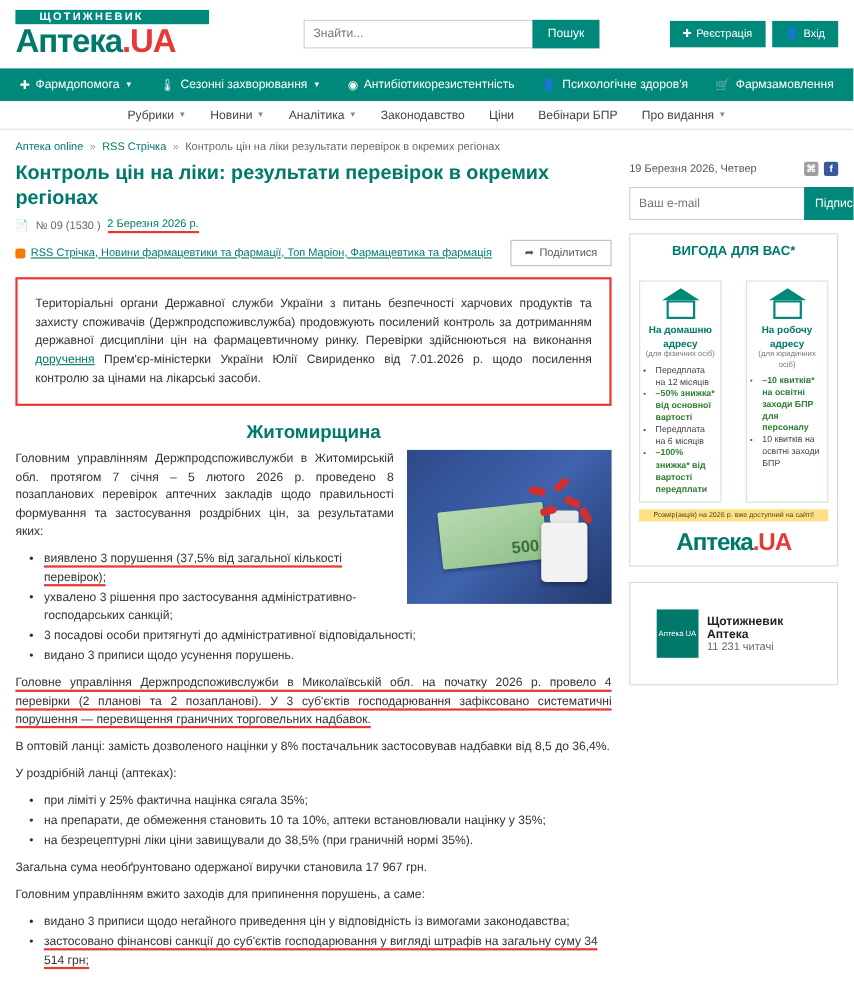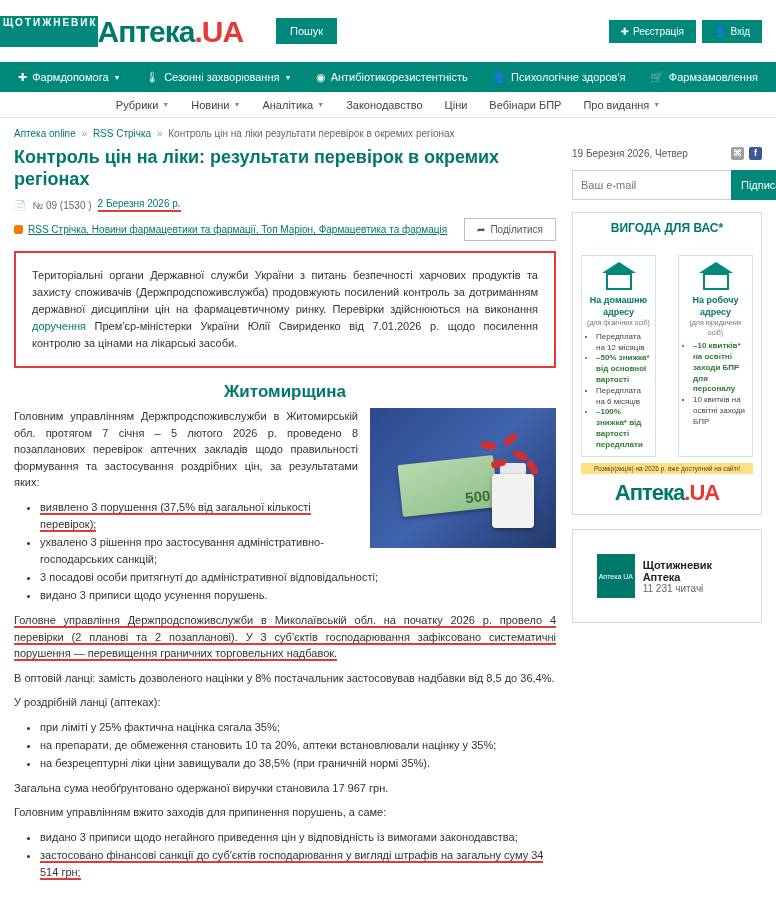--- a/index.html
+++ b/index.html
@@ -18,21 +18,21 @@
     height: 62px;
     background: #ffffff;
     display: flex;
     align-items: center;
     padding: 0 14px;
     position: relative;
   }
   .logo {
     width: 196px;
     display: flex;
-    flex-direction: row;
+    flex-direction: column;
     justify-content: center;
   }
   .logo-top {
     background: #00897b;
     color: #fff;
     font-size: 10px;
     letter-spacing: 2px;
     padding: 1px 0 1px 22px;
     font-weight: bold;
     width: 176px;
@@ -189,21 +189,21 @@
 
   .lead-box {
     border: 2px solid #e53935;
     padding: 14px 16px;
     font-size: 11px;
     line-height: 1.55;
     text-align: justify;
     color: #333;
     margin-bottom: 14px;
   }
-  .lead-box a { color: #00796b; }
+  .lead-box a { color: #00796b; text-decoration: underline; }
 
   h2.region {
     color: #00796b;
     font-size: 17px;
     font-weight: bold;
     margin: 12px 0 6px 0;
     text-align: center;
   }
   p.para {
     font-size: 11px;
@@ -405,20 +405,21 @@
 </head>
 <body>
 
 <div class="header">
   <a class="logo" href="#">
     <span class="logo-top">ЩОТИЖНЕВИК</span>
     <span class="logo-main"><span>Аптека</span><span class="ua">.UA</span></span>
   </a>
 
   <div class="search-wrap">
+    <input class="search-input" placeholder="Знайти..." style="">
     <button class="search-btn">Пошук</button>
   </div>
 
   <div class="header-right">
     <div class="btn-reg">
       <span>✚</span>
       <span>Реєстрація</span>
     </div>
     <div class="btn-login">
       <span>👤</span>
@@ -531,21 +532,21 @@
       <li>ухвалено 3 рішення про застосування адміністративно-господарських санкцій;</li>
       <li>3 посадові особи притягнуті до адміністративної відповідальності;</li>
       <li>видано 3 приписи щодо усунення порушень.</li>
     </ul>
 
     <p class="para"><span class="hl">Головне управління Держпродспоживслужби в Миколаївській обл. на початку 2026 р. провело 4 перевірки (2 планові та 2 позапланові). У 3 суб'єктів господарювання зафіксовано систематичні порушення — перевищення граничних торговельних надбавок.</span></p>
     <p class="para">В оптовій ланці: замість дозволеного націнки у 8% постачальник застосовував надбавки від 8,5 до 36,4%.</p>
     <p class="para">У роздрібній ланці (аптеках):</p>
     <ul class="bullets">
       <li>при ліміті у 25% фактична націнка сягала 35%;</li>
-      <li>на препарати, де обмеження становить 10 та 20%, аптеки встановлювали націнку у 35%;</li>
+      <li>на препарати, де обмеження становить 10 та 10%, аптеки встановлювали націнку у 35%;</li>
       <li>на безрецептурні ліки ціни завищували до 38,5% (при граничній нормі 35%).</li>
     </ul>
     <p class="para">Загальна сума необґрунтовано одержаної виручки становила 17 967 грн.</p>
     <p class="para">Головним управлінням вжито заходів для припинення порушень, а саме:</p>
     <ul class="bullets">
       <li>видано 3 приписи щодо негайного приведення цін у відповідність із вимогами законодавства;</li>
       <li><span class="hl">застосовано фінансові санкції до суб'єктів господарювання у вигляді штрафів на загальну суму 34 514 грн;</span></li>
 
     </ul>
 

